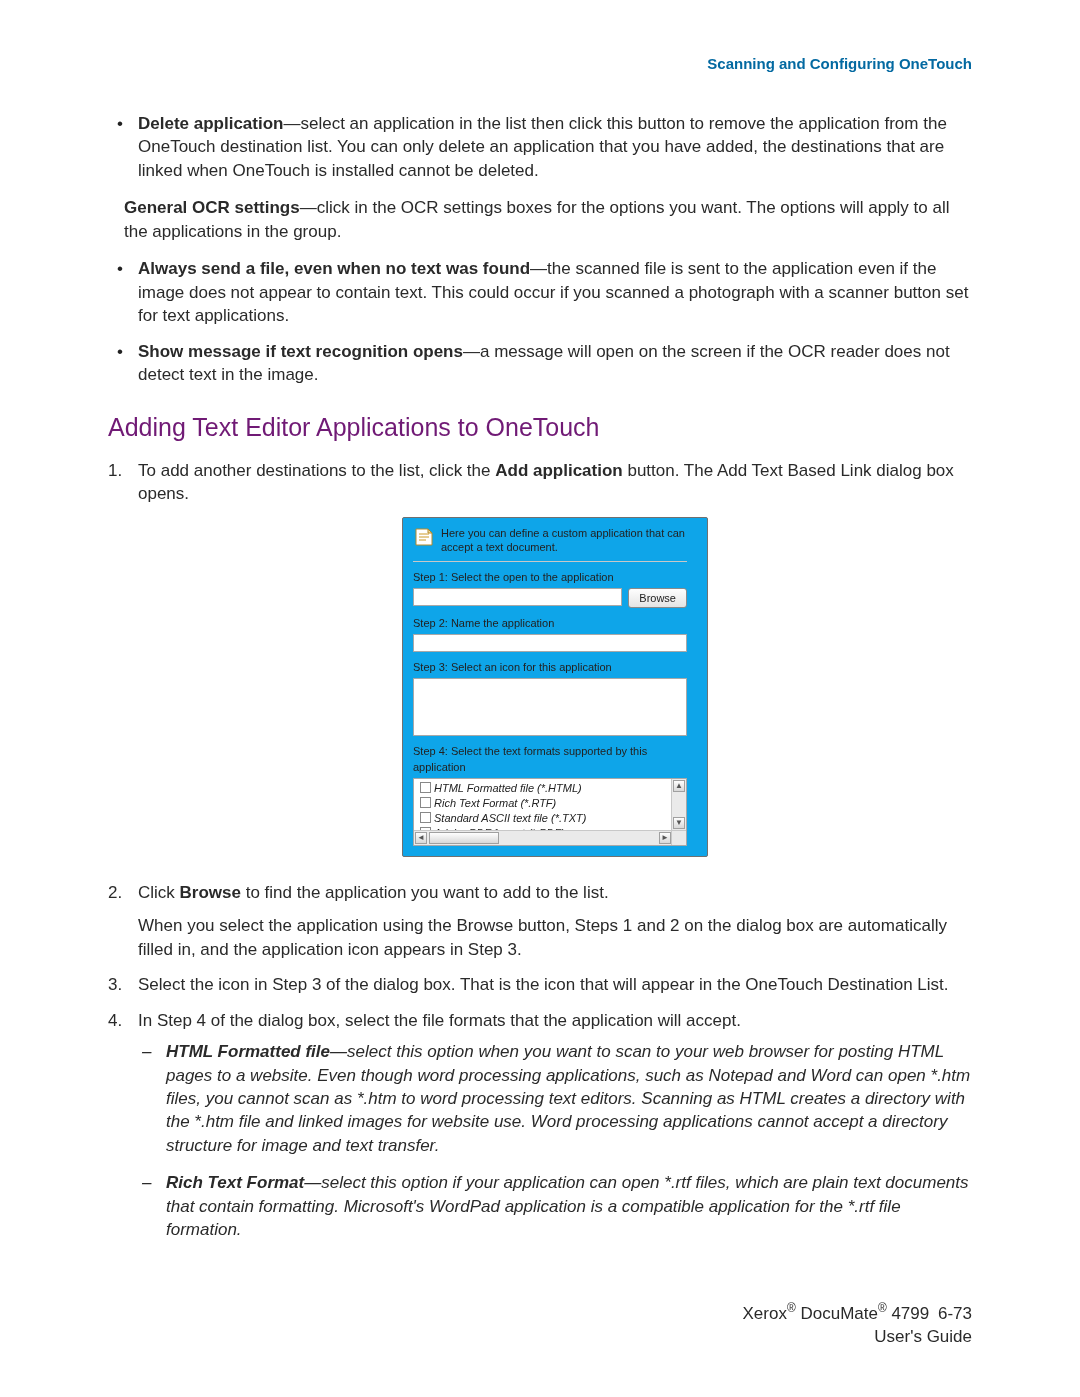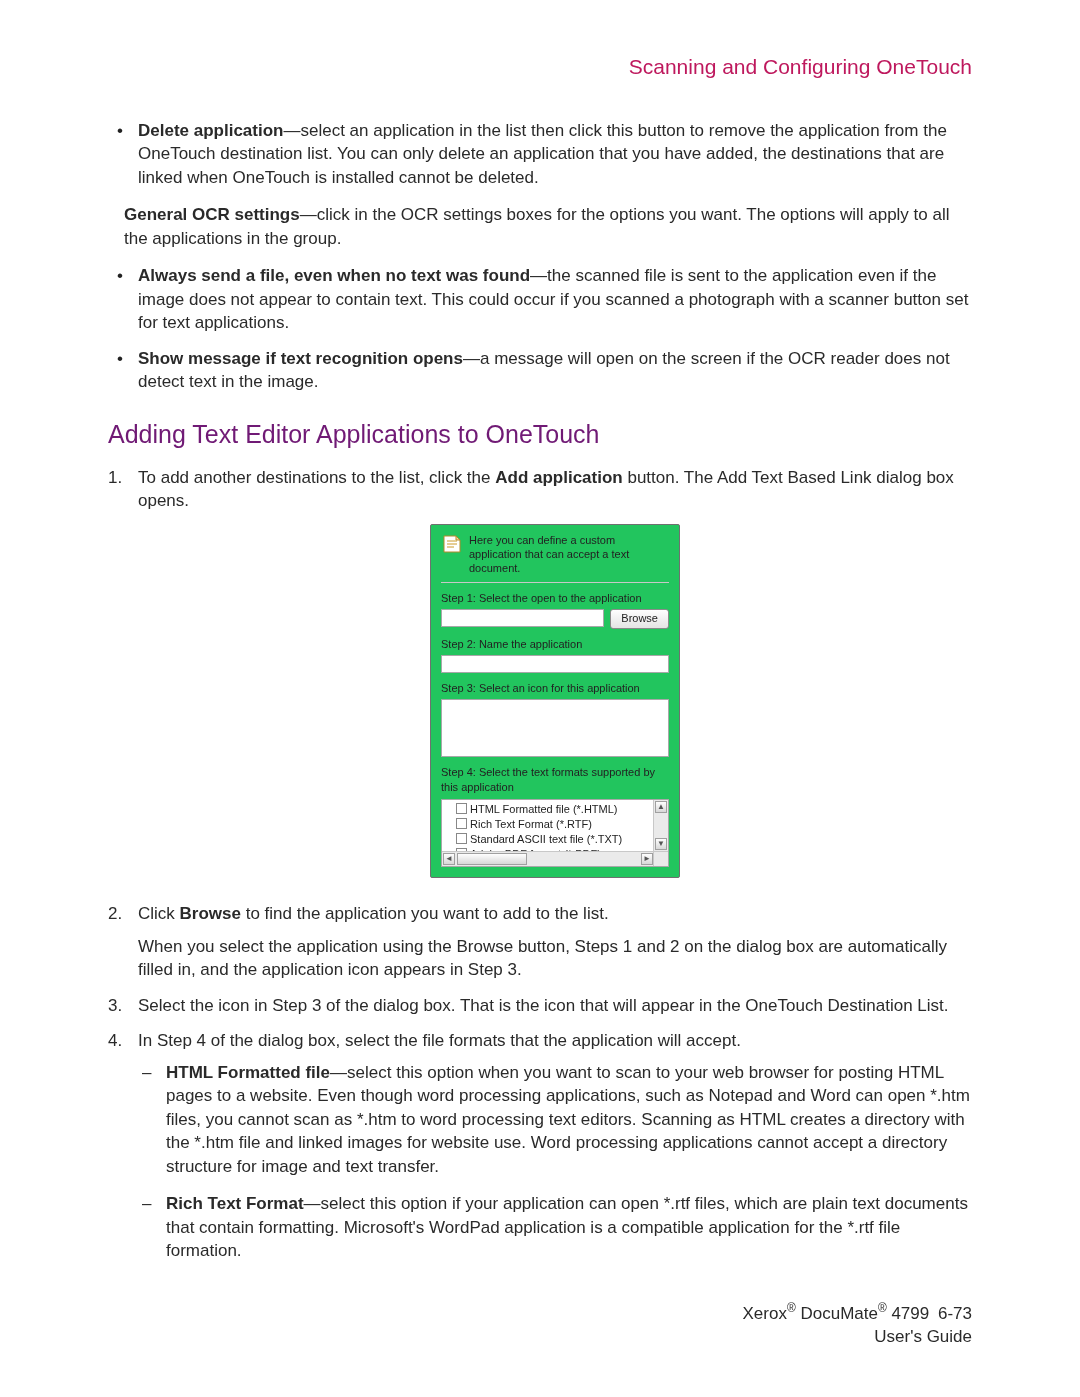--- a/index.html
+++ b/index.html
@@ -12,23 +12,24 @@
   }
   .page {
     box-sizing: border-box;
     width: 1080px;
     min-height: 1397px;
     padding: 55px 108px 40px 108px;
     position: relative;
   }
   .header-right {
     text-align: right;
-    font-size: 21px;
-    color: #be185d;
+    font-size: 15px;
+    color: #0369a1;
     margin-bottom: 40px;
+    font-weight: bold;
   }
   ul.bullets {
     list-style: none;
     padding: 0;
     margin: 0 0 14px 0;
   }
   ul.bullets > li {
     position: relative;
     padding-left: 30px;
     margin-bottom: 12px;
@@ -79,42 +80,43 @@
     list-style: none;
     padding: 0;
     margin: 8px 0 0 0;
   }
   ul.dashes > li {
     position: relative;
     padding-left: 28px;
     margin-bottom: 14px;
     font-size: 17px;
     line-height: 1.38;
+    font-style: italic;
   }
   ul.dashes > li::before {
     content: "–";
     position: absolute;
     left: 4px;
     top: 0;
   }
 
   
   .dialog-wrap {
     display: flex;
     justify-content: center;
     margin: 12px 0 24px 0;
   }
   .dialog {
-    width: 250px;
+    width: 306px;
     border: 1px solid #707070;
-    background: #22c55e;
+    background: #0ea5e9;
     font-family: Tahoma, Arial, sans-serif;
     font-size: 11px;
     color: #222;
-    padding: 8px 10px 10px 10px;
+    padding: 8px 20px 10px 10px;
     box-sizing: border-box;
     border-radius: 2px;
   }
   .dlg-head {
     display: flex;
     align-items: flex-start;
     gap: 6px;
     border-bottom: 1px solid #c8c8c8;
     padding: 0 0 6px 0;
     margin-bottom: 6px;
@@ -171,23 +173,24 @@
     position: relative;
     background: #fff;
     border: 1px solid #a8a8a8;
     margin-top: 2px;
     height: 66px;
     overflow: hidden;
     font-size: 11px;
   }
   .dlg-list-inner {
     position:absolute;
-    left:12px; top:0; right:14px;
+    left:4px; top:0; right:14px;
     padding: 2px 4px 2px 16px;
     box-sizing: border-box;
+    font-style: italic;
   }
   .dlg-chk {
     position: relative;
     line-height: 15px;
     white-space: nowrap;
   }
   .dlg-chk::before {
     content: "";
     position: absolute;
     left: -14px;

